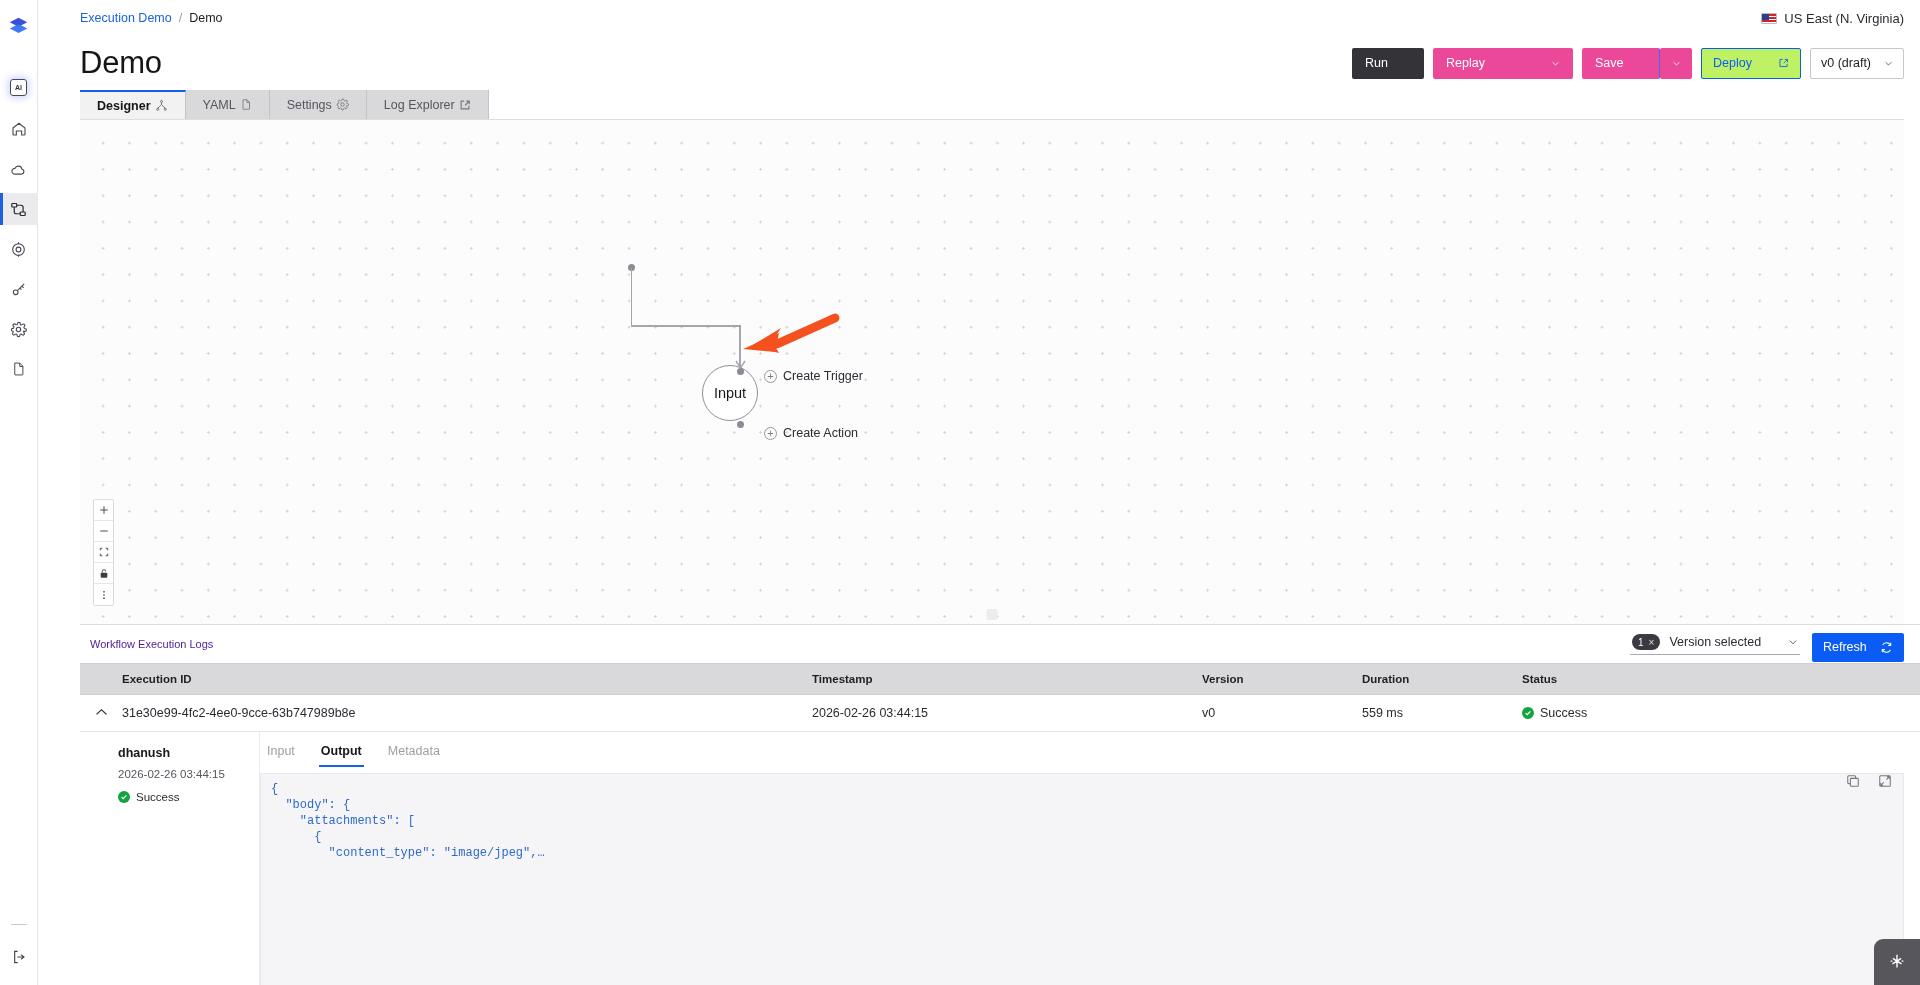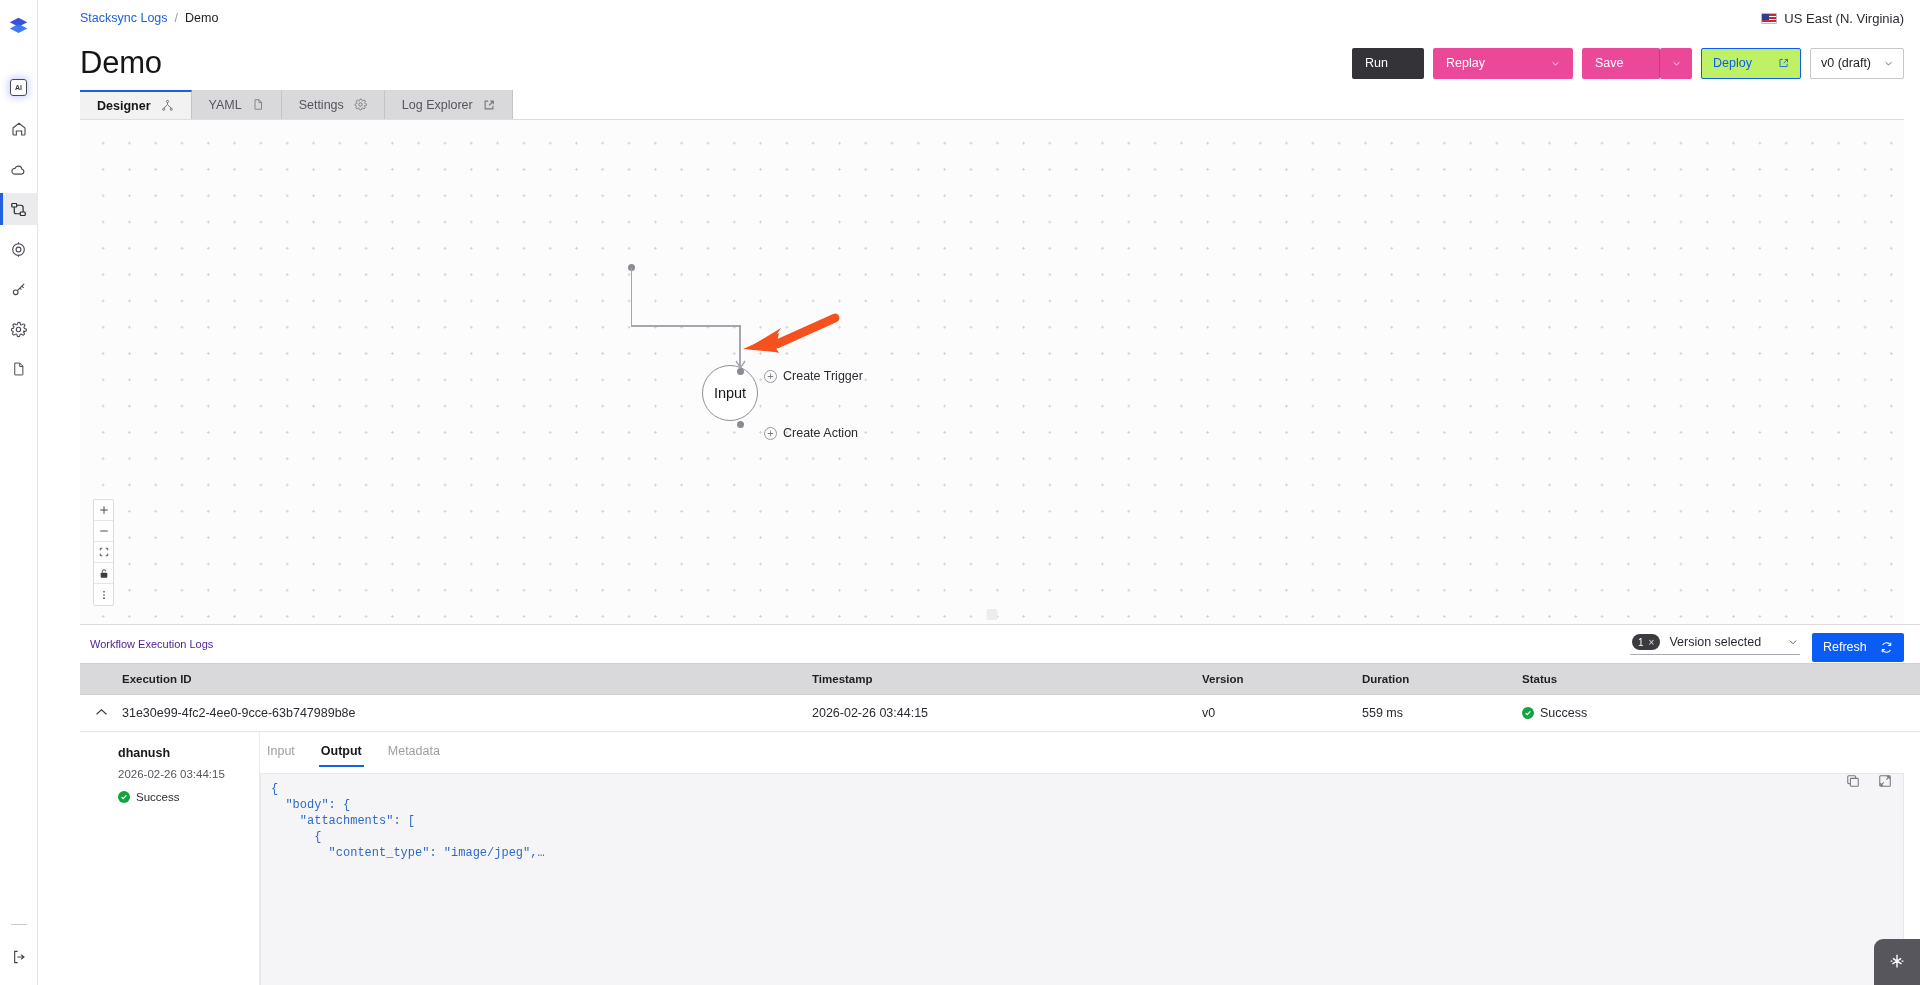--- a/index.html
+++ b/index.html
@@ -91,21 +91,21 @@
   }
   .btn-version {
     background: #ffffff; color: #1d1d22; border: 1px solid #c6c6cc;
     width: 94px; justify-content: space-between; padding: 0 10px; gap: 0;
   }
   .caret { width: 9px; height: 9px; display: inline-block; }
 
   
   .tabbar { height: 29px; margin-left: 42px; display: flex; align-items: stretch; }
   .tab {
-    display: flex; align-items: center; gap: 10px;
+    display: flex; align-items: center; gap: 4px;
     padding: 0 17px; font-size: 12.5px; cursor: pointer;
     background: #d9d9dc; color: #55555e; border-right: 1px solid #c3c3c8;
   }
   .tab.active { background: #f2f2f3; color: #16161a; font-weight: bold; border-top: 2.5px solid #1460e8; }
   .tab svg { opacity: .75; }
 
   
   .canvaswrap { position: relative; flex: 0 0 505px; background: #fcfcfc; border-top: 1px solid #dedee1;
                 margin-left: 42px; margin-right: 16px; overflow: hidden; }
   .dots {
@@ -278,21 +278,21 @@
           <path d="M10 3.5H5.5v17H10"></path>
             <path d="M15 8.5 19.5 12 15 15.5M9.5 12h10"></path>
         </svg>
       </div>
     </div>
   </div>
 
   <div class="main">
 
     <div class="crumbrow">
-      <span class="crumb-link">Stacksync Logs</span>
+      <span class="crumb-link">Execution Demo</span>
       <span class="crumb-sep">/</span>
       <span class="crumb-cur">Demo</span>
       <div class="region">
         <span class="flag"></span>
         <span>US East (N. Virginia)</span>
       </div>
     </div>
 
     <div class="titlerow">
       <div class="page-title">Demo</div>

